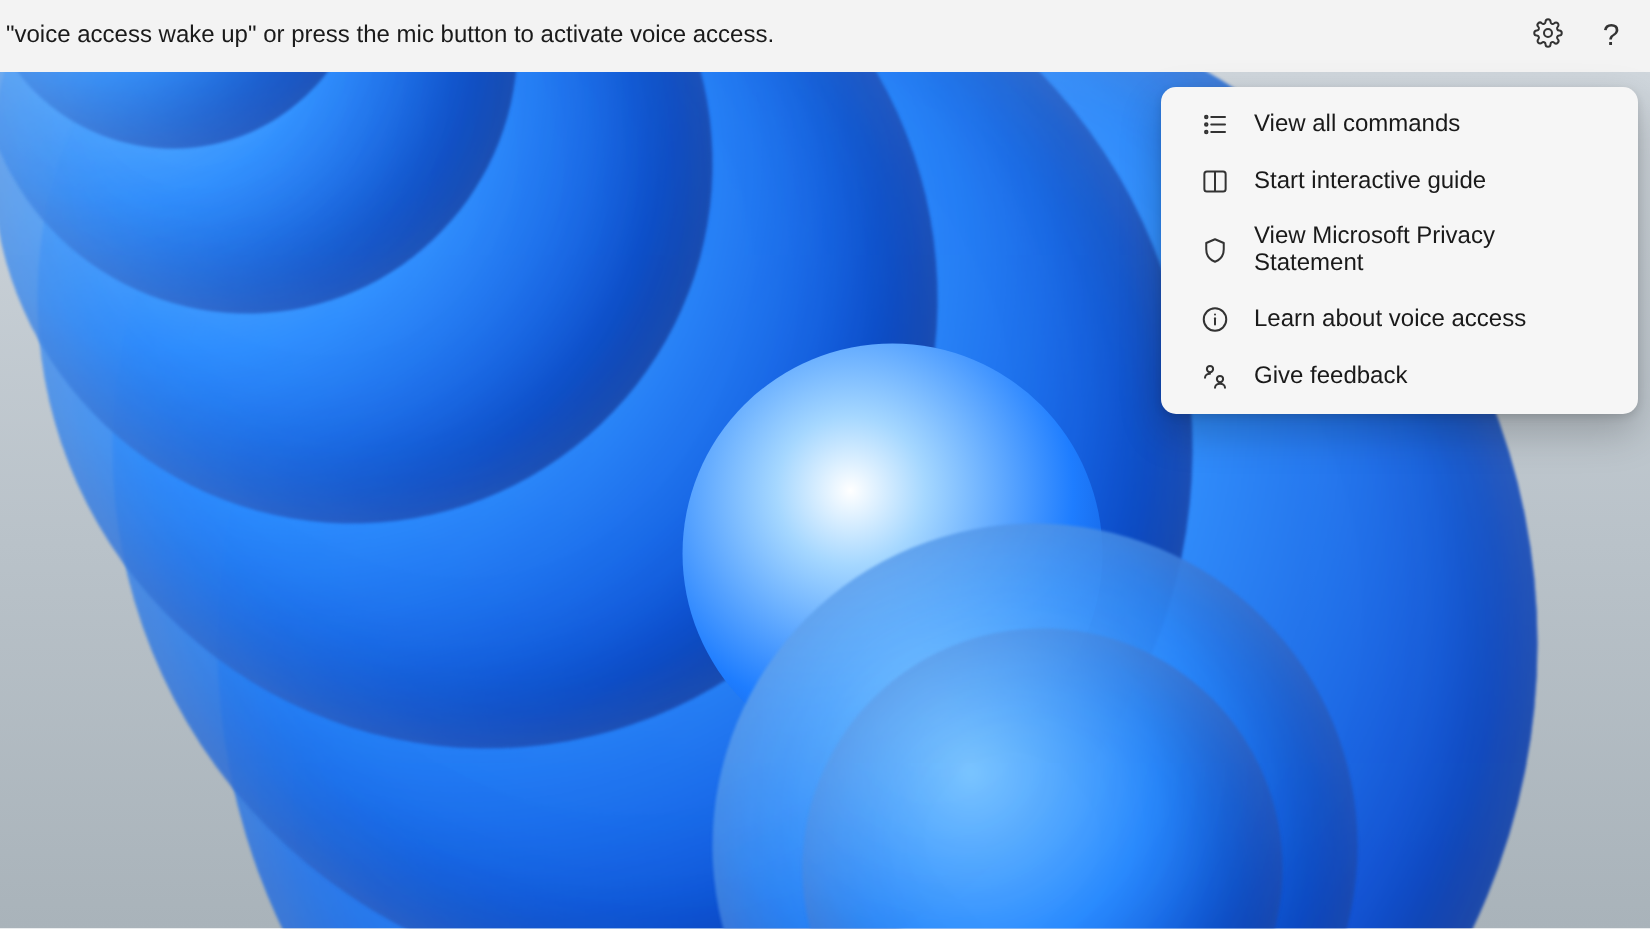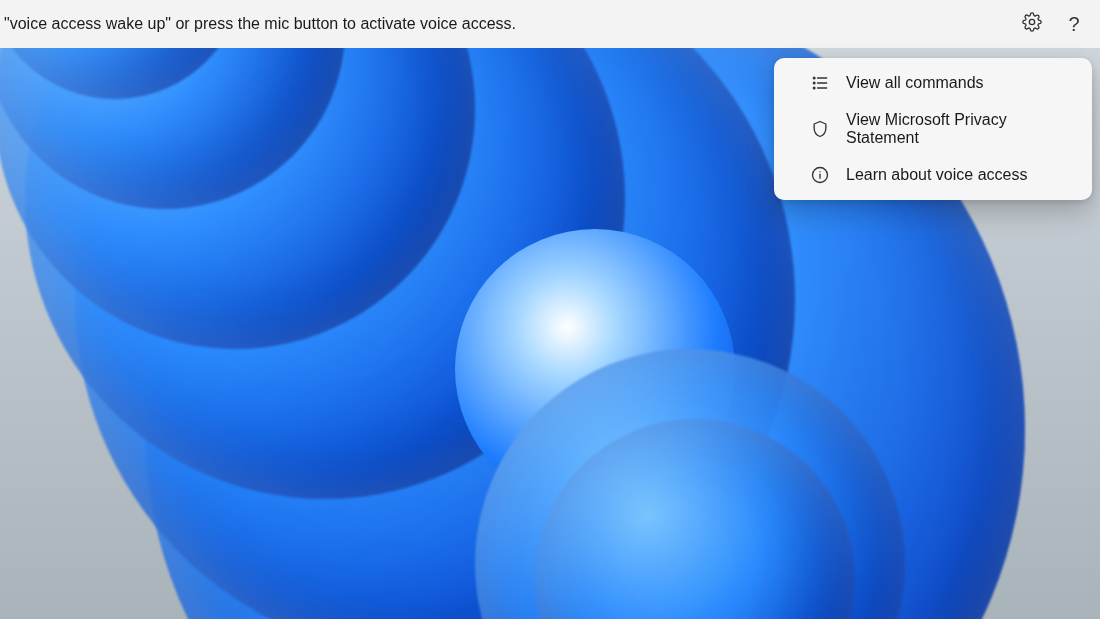--- a/index.html
+++ b/index.html
@@ -101,21 +101,21 @@
 
     
     .menu {
       position: absolute;
       top: 58px;
       right: 8px;
       width: 318px;
       background: #f6f6f6;
       border-radius: 10px;
       box-shadow: 0 12px 28px rgba(0,0,0,0.22), 0 2px 6px rgba(0,0,0,0.12);
-      padding: 6px 22px;
+      padding: 6px 12px;
     }
     .menu-item {
       display: flex;
       align-items: center;
       gap: 16px;
       padding: 9px 14px;
       font-size: 16px;
       color: #1a1a1a;
       border-radius: 6px;
       cursor: pointer;
@@ -174,20 +174,29 @@
           <line x1="9" y1="6" x2="20" y2="6"></line>
         <circle cx="5" cy="12" r="1"></circle>
           <line x1="9" y1="12" x2="20" y2="12"></line>
         <circle cx="5" cy="18" r="1"></circle>
           <line x1="9" y1="18" x2="20" y2="18"></line>
       </svg>
     </span>
     <span>View all commands</span>
   </div>
 
+  <div class="menu-item">
+    <span class="mi-icon">
+      <svg viewBox="0 0 24 24" fill="none" stroke="currentColor" stroke-width="1.6" stroke-linejoin="round">
+        <rect x="3.5" y="4" width="17" height="16" rx="2"></rect>
+        <line x1="12" y1="4" x2="12" y2="20"></line>
+      </svg>
+    </span>
+    <span>Start interactive guide</span>
+  </div>
 
   <div class="menu-item">
     <span class="mi-icon">
       <svg viewBox="0 0 24 24" fill="none" stroke="currentColor" stroke-width="1.6" stroke-linejoin="round">
         <path d="M12 3l7 3v5c0 5-3 8.5-7 10-4-1.5-7-5-7-10V6l7-3z"></path>
       </svg>
     </span>
     <span>View Microsoft Privacy Statement</span>
   </div>
 
@@ -195,14 +204,25 @@
     <span class="mi-icon">
       <svg viewBox="0 0 24 24" fill="none" stroke="currentColor" stroke-width="1.6" stroke-linecap="round">
         <circle cx="12" cy="12" r="9"></circle>
         <line x1="12" y1="11" x2="12" y2="16"></line>
         <circle cx="12" cy="8" r="0.8" fill="currentColor" stroke="none"></circle>
       </svg>
     </span>
     <span>Learn about voice access</span>
   </div>
 
+  <div class="menu-item">
+    <span class="mi-icon">
+      <svg viewBox="0 0 24 24" fill="none" stroke="currentColor" stroke-width="1.6" stroke-linejoin="round" stroke-linecap="round">
+        <circle cx="8" cy="6" r="2.5"></circle>
+        <path d="M4 13c0-2 1.8-3.2 4-3.2"></path>
+        <circle cx="16" cy="14" r="2.5"></circle>
+        <path d="M20 21c0-2-1.8-3.2-4-3.2s-4 1.2-4 3.2"></path>
+      </svg>
+    </span>
+    <span>Give feedback</span>
+  </div>
 
 </div>
 
 </body></html>

